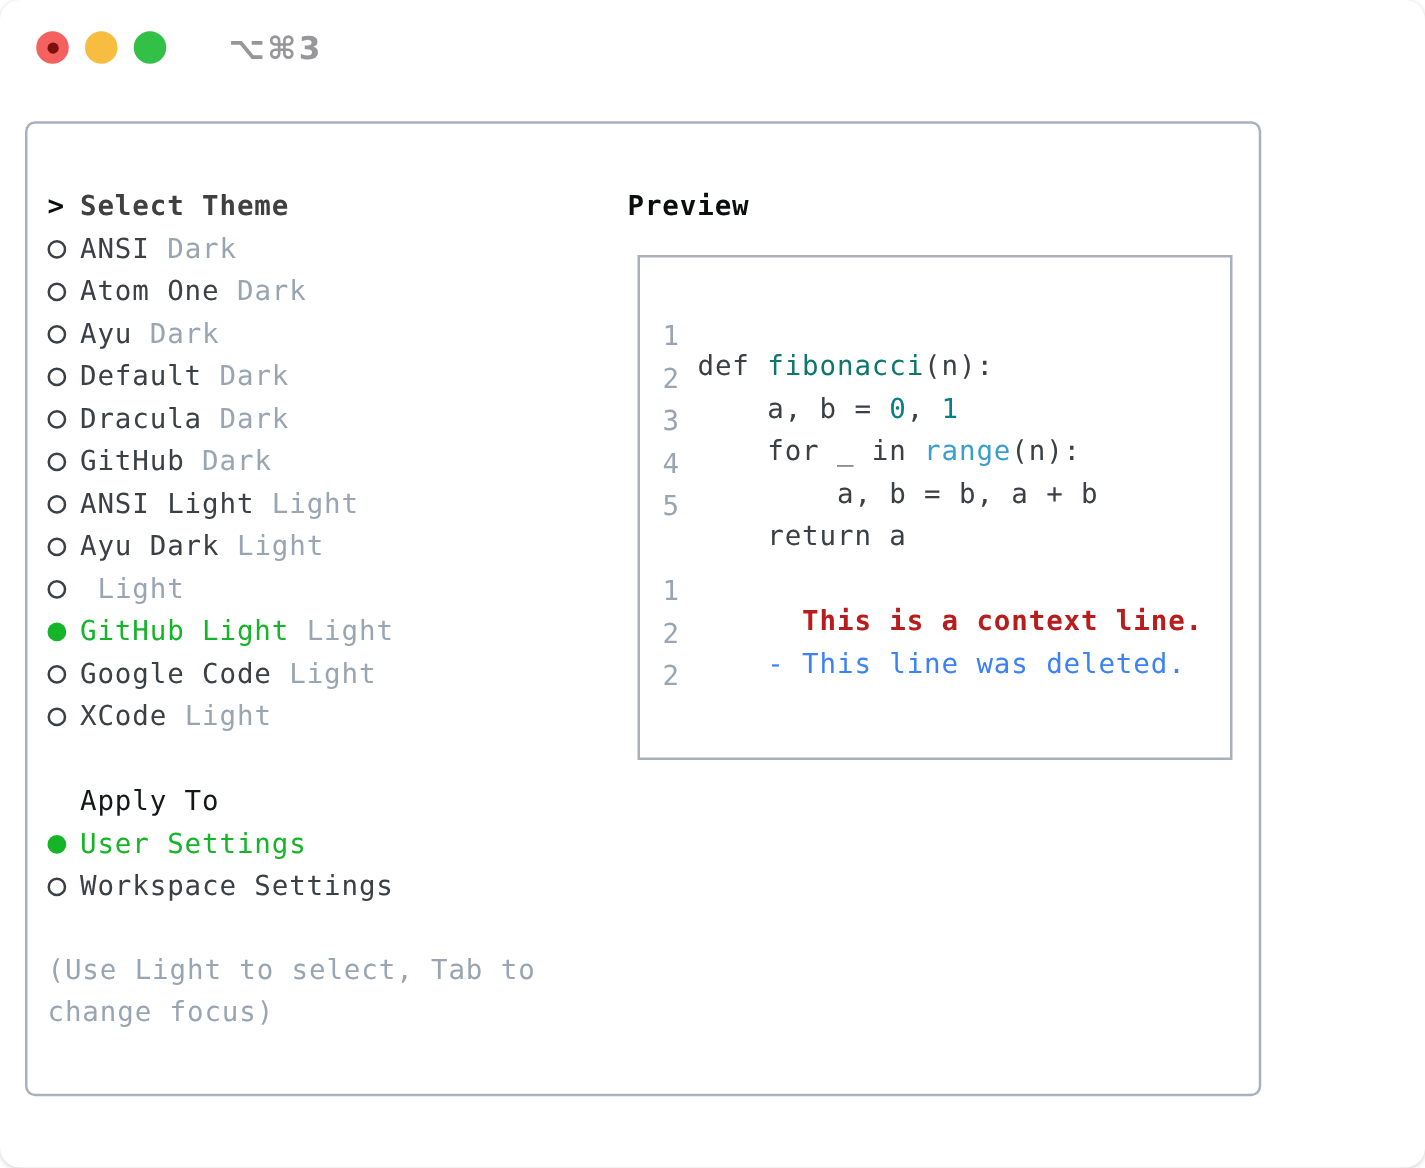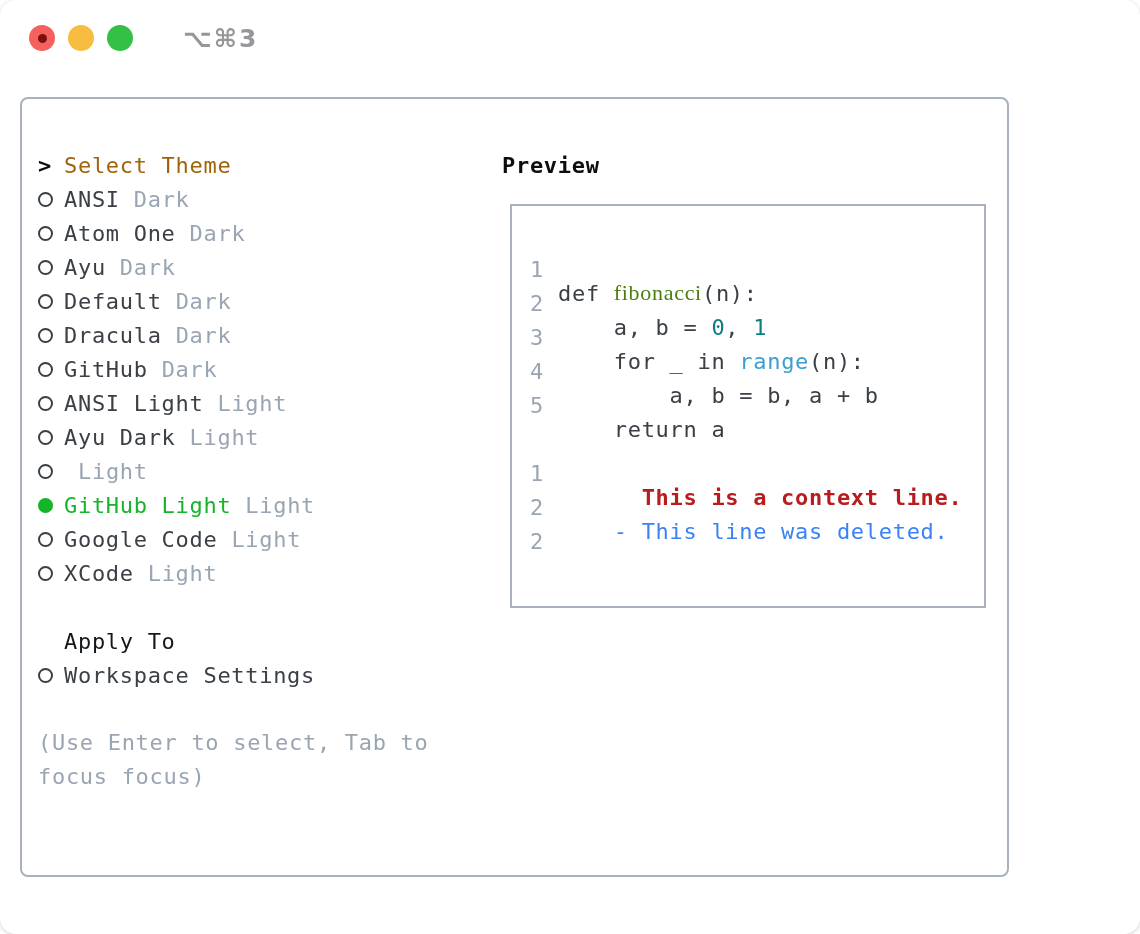--- a/index.html
+++ b/index.html
@@ -31,38 +31,38 @@
     border:2px solid #a9b1bd; border-radius:8px; box-sizing:border-box; background:#ffffff;
   }
   .mono { font-size:22px; letter-spacing:0.7px; color:#3a4046; }
   
   .left { position:absolute; left:16px; top:49px; width:450px; }
   .row { display:flex; align-items:center; height:34px; white-space:pre; }
   .marker { width:26px; display:flex; align-items:center; flex:none; }
   .caret { font-weight:bold; color:#0b0d0f; }
   .radio { width:11px; height:11px; border:2px solid #3a4046; border-radius:50%; box-sizing:content-box; }
   .radio.on { width:15px; height:15px; border:none; background:#16b429; }
-  .hdr { font-weight:normal; color:#a16207; }
+  .hdr { font-weight:bold; color:#404040; }
   .subhdr { color:#15181b;text-align:center; }
   .label.selected { color:#16b429; }
   .variant { color:#9aa5b3; margin-left:14px; }
   .spacer { height:34px; }
   .hint { color:#9aa5b3; width:432px; line-height:34px; margin-top:0; }
   
   .preview-title { position:absolute; left:480px; top:49px; height:34px; display:flex; align-items:center; font-weight:bold; color:#0b0d0f;text-align:center; }
   .preview-box {
     position:absolute; left:488px; top:105px; width:476px; height:404px;
     border:2px solid #a9b1bd; box-sizing:border-box; background:#ffffff;
   }
   .code { padding:46px 0 0 18px; }
   .cl { display:flex; align-items:center; height:34px; white-space:pre; }
   .ln { color:#9aa5b3; width:28px; flex:none; }
   .seg { white-space:pre;margin-top:48px; }
   .c-ink { color:#3a4046; }
-  .c-keyword_red { color:#4d7c0f;font-family:Liberation Serif, serif; }
+  .c-keyword_red { color:#0f766e; }
   .c-number_teal { color:#0c7d80; }
   .c-function_blue { color:#3a9fce; }
   .c-context_gray { color:#b91c1c;font-weight:bold; }
   .c-deleted_red { color:#3b82f6; }
   .c-added_green { color:#0db70d; }
 </style>
 </head>
 <body>
 
 <div class="card">
@@ -100,26 +100,27 @@
         </div>
 
       <div class="spacer"></div>
 
       <div class="row">
         <span class="marker"></span>
         <span class="subhdr">Apply To</span>
       </div>
 
       <div id="apply-list">
+          <div class="row"><span class="marker"><span class="radio on"></span></span><span class="label selected">User Settings</span></div>
           <div class="row"><span class="marker"><span class="radio"></span></span><span class="label">Workspace Settings</span></div>
         </div>
 
       <div class="spacer"></div>
 
-      <div class="hint">(Use Enter to select, Tab to focus focus)</div>
+      <div class="hint">(Use Light to select, Tab to change focus)</div>
     </div>
 
     <div class="preview-title mono">Preview</div>
 
     <div class="preview-box">
       <div class="code" id="preview-code">
           <div class="cl"><span class="ln">1</span><span class="seg c-ink">def </span><span class="seg c-keyword_red">fibonacci</span><span class="seg c-ink">(n):</span></div>
           <div class="cl"><span class="ln">2</span><span class="seg c-ink">    a, b = </span><span class="seg c-number_teal">0</span><span class="seg c-ink">, </span><span class="seg c-number_teal">1</span></div>
           <div class="cl"><span class="ln">3</span><span class="seg c-ink">    for _ in </span><span class="seg c-function_blue">range</span><span class="seg c-ink">(n):</span></div>
           <div class="cl"><span class="ln">4</span><span class="seg c-ink">        a, b = b, a + b</span></div>

